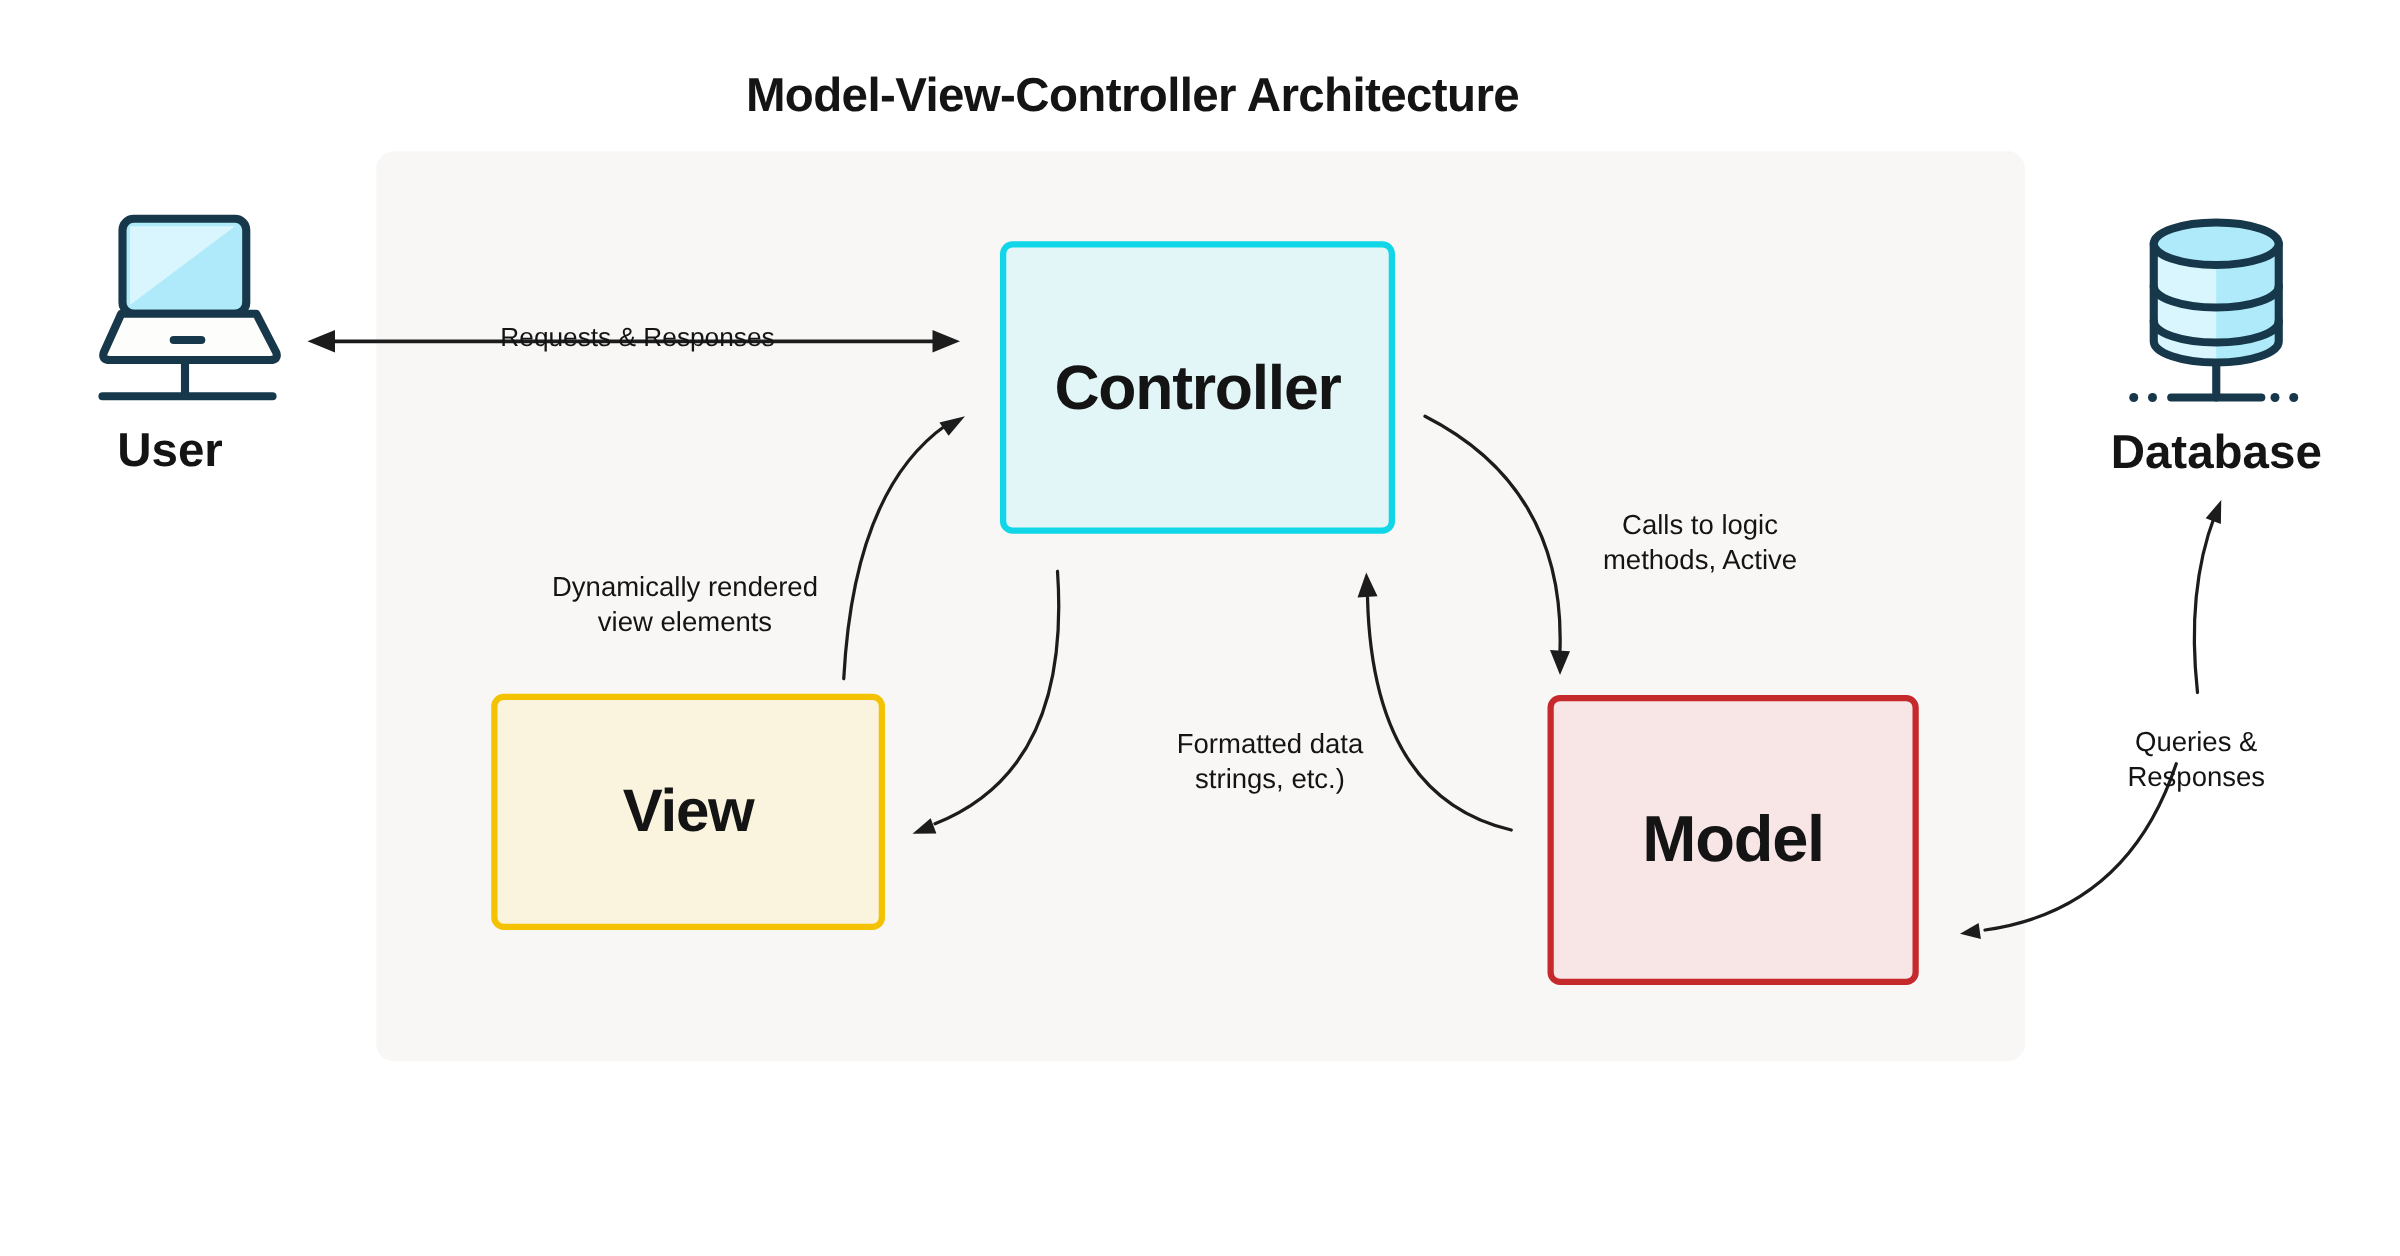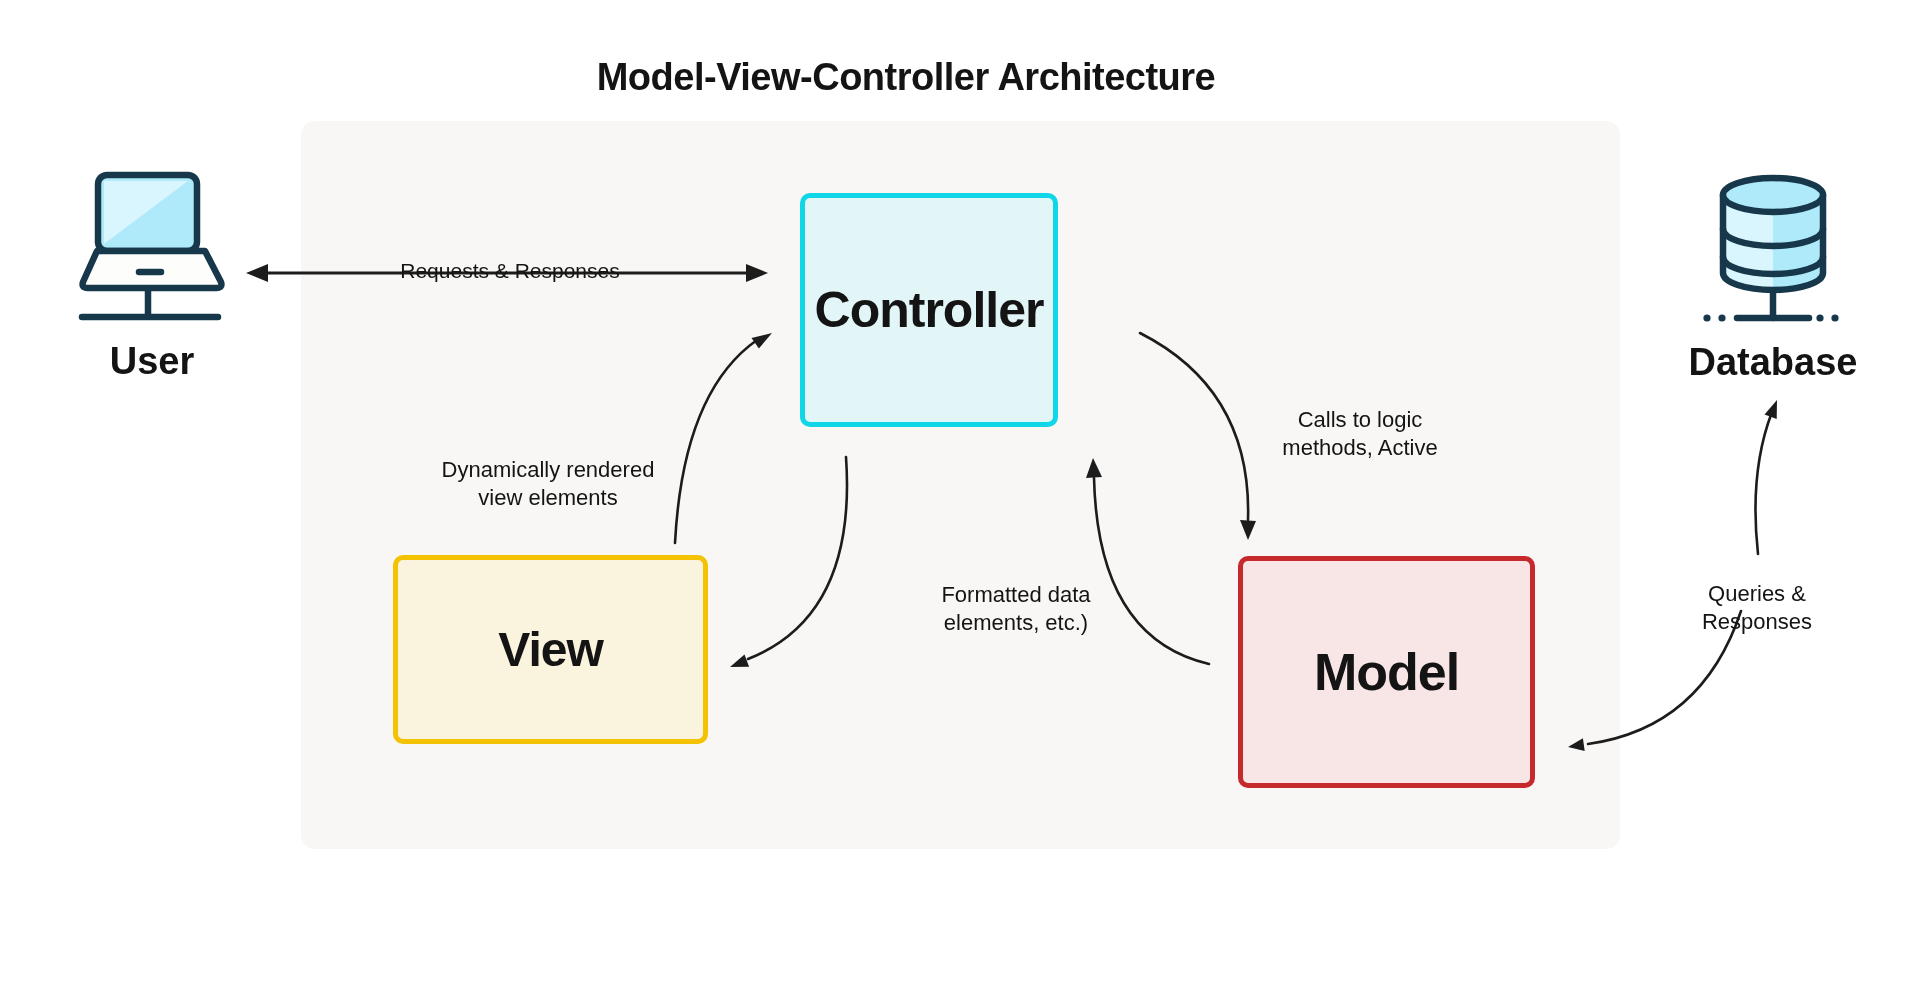--- a/index.html
+++ b/index.html
@@ -26,31 +26,31 @@
   }
   .panel{
     position:absolute;left:301px;top:121px;width:1319px;height:728px;
     background:var(--panel-bg);border-radius:14px;
   }
 
   .node-box{
     position:absolute;display:flex;align-items:center;justify-content:center;
     border-radius:10px;font-weight:700;letter-spacing:-1px;color:var(--text);
   }
-  .box-controller{left:800px;top:193px;width:258px;height:234px;
+  .box-controller{left:800px;top:193px;width:316px;height:234px;
     background:var(--controller-bg);border:5px solid var(--controller-border);font-size:50px;}
   .box-view{left:393px;top:555px;width:315px;height:189px;
     background:var(--view-bg);border:5px solid var(--view-border);font-size:48px;}
   .box-model{left:1238px;top:556px;width:297px;height:232px;
     background:var(--model-bg);border:5px solid var(--model-border);font-size:52px;}
 
   .actor-label{
     position:absolute;text-align:center;font-weight:700;font-size:38px;color:var(--text);
   }
-  .label-user{left:32px;top:340px;width:240px;}
+  .label-user{left:16px;top:340px;width:240px;}
   .label-database{left:1653px;top:341px;width:240px;}
 
   .edge-label{
     position:absolute;text-align:center;font-size:22px;line-height:28px;
     font-weight:500;color:var(--text);margin-top:24px;
   }
   .lbl-requests{left:310px;top:233px;width:400px;font-size:21px;}
   .lbl-dynamic{left:388px;top:432px;width:320px;}
   .lbl-calls{left:1220px;top:382px;width:280px;}
   .lbl-formatted{left:876px;top:557px;width:280px;}
@@ -155,19 +155,19 @@
   <div>view elements</div>
 </div>
 
 <div class="edge-label lbl-calls">
   <div>Calls to logic</div>
   <div>methods, Active</div>
 </div>
 
 <div class="edge-label lbl-formatted">
   <div>Formatted data</div>
-  <div>elements, etc.)</div>
+  <div>strings, etc.)</div>
 </div>
 
 <div class="edge-label lbl-queries">
   <div>Queries &amp;</div>
   <div>Responses</div>
 </div>
 
 </body></html>

